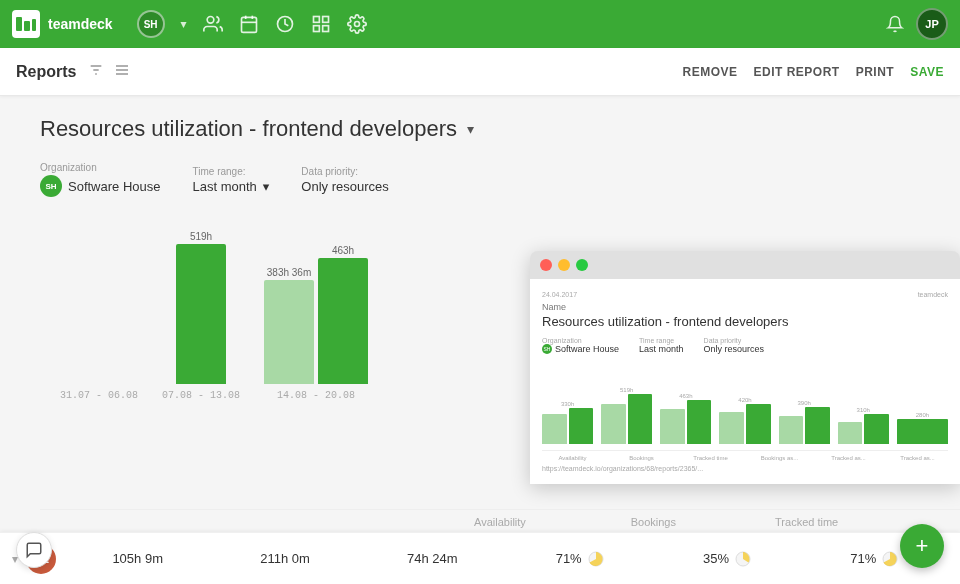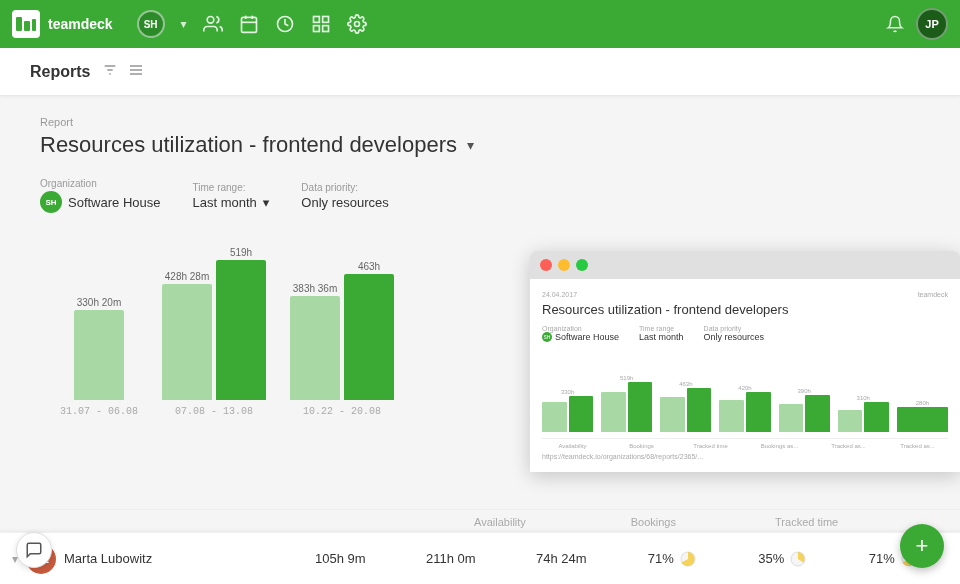--- a/index.html
+++ b/index.html
@@ -74,21 +74,21 @@
       font-weight: 700;
       border: 2px solid rgba(255,255,255,0.4);
     }
 
     
     .sub-header {
       background: white;
       height: 48px;
       display: flex;
       align-items: center;
-      padding: 0 30px;
+      padding: 0 16px;
       border-bottom: 1px solid #e8e8e8;
       box-shadow: 0 1px 3px rgba(0,0,0,0.05);
     }
     .reports-title {
       font-size: 16px;
       font-weight: 600;
       color: #333;
       margin-right: 12px;
     }
     .sub-header-icons {
@@ -496,25 +496,30 @@
       </svg>
     </span>
     <span style="cursor:pointer;color:#888;">
       <svg width="16" height="16" viewBox="0 0 24 24" fill="none" stroke="#888" stroke-width="2">
         <line x1="3" y1="6" x2="21" y2="6"></line>
           <line x1="3" y1="12" x2="21" y2="12"></line>
           <line x1="3" y1="18" x2="21" y2="18"></line>
       </svg>
     </span>
   </div>
+  <div class="sub-header-right">
+    <span class="sub-btn">REMOVE</span>
+    <span class="sub-btn">EDIT REPORT</span>
+    <span class="sub-btn">PRINT</span>
+    <span class="sub-btn save">SAVE</span>
+  </div>
 </header>
 
 <div class="main-content" style="position:relative;height:490px;overflow:hidden;">
 
-  <div class="report-label">Report</div>
   <div class="report-title-row">
     <span class="report-title">Resources utilization - frontend developers</span>
     <span class="dropdown-arrow">▾</span>
   </div>
 
   <div class="filters-row">
     <div class="filter-group">
       <span class="filter-label">Organization</span>
       <div class="filter-value">
         <div class="org-avatar">
@@ -537,36 +542,28 @@
       </div>
     </div>
   </div>
 
   <div class="chart-area">
     <div class="chart-bars">
 
       <div class="bar-group">
         <div style="display:flex;flex-direction:column;align-items:center;">
           <div style="display:flex;gap:4px;align-items:flex-end;">
-            <div style="display:flex;flex-direction:column;align-items:center;">
-              <div class="bar-value" style="font-size:10px;color:#666;margin-bottom:2px;">330h 20m</div>
-              <div class="bar bar-light" style="height:90px;"></div>
-            </div>
           </div>
           <span class="bar-label">31.07 - 06.08</span>
         </div>
       </div>
 
       <div class="bar-group">
         <div style="display:flex;flex-direction:column;align-items:center;">
           <div style="display:flex;gap:4px;align-items:flex-end;">
-            <div style="display:flex;flex-direction:column;align-items:center;">
-              <div class="bar-value" style="font-size:10px;color:#666;margin-bottom:2px;">428h 28m</div>
-              <div class="bar bar-light" style="height:116px;"></div>
-            </div>
             <div style="display:flex;flex-direction:column;align-items:center;">
               <div class="bar-value" style="font-size:10px;color:#666;margin-bottom:2px;">519h</div>
               <div class="bar bar-dark" style="height:140px;"></div>
             </div>
           </div>
           <span class="bar-label">07.08 - 13.08</span>
         </div>
       </div>
 
       <div class="bar-group">
@@ -574,21 +571,21 @@
           <div style="display:flex;gap:4px;align-items:flex-end;">
             <div style="display:flex;flex-direction:column;align-items:center;">
               <div class="bar-value" style="font-size:10px;color:#666;margin-bottom:2px;">383h 36m</div>
               <div class="bar bar-light" style="height:104px;"></div>
             </div>
             <div style="display:flex;flex-direction:column;align-items:center;">
               <div class="bar-value" style="font-size:10px;color:#666;margin-bottom:2px;">463h</div>
               <div class="bar bar-dark" style="height:126px;"></div>
             </div>
           </div>
-          <span class="bar-label">10.22 - 20.08</span>
+          <span class="bar-label">14.08 - 20.08</span>
         </div>
       </div>
     </div>
   </div>
 
   <div style="display:flex;padding:0 0 6px 0;border-top:1px solid #eee;padding-top:6px;position:absolute;bottom:52px;left:40px;right:0;">
     <div style="flex:2.5;"></div>
     <div style="flex:1;text-align:center;font-size:11px;color:#aaa;">Availability</div>
     <div style="flex:1;text-align:center;font-size:11px;color:#aaa;">Bookings</div>
     <div style="flex:1;text-align:center;font-size:11px;color:#aaa;">Tracked time</div>
@@ -600,20 +597,21 @@
       <div class="mac-btn mac-close"></div>
       <div class="mac-btn mac-min"></div>
       <div class="mac-btn mac-max"></div>
     </div>
     <div class="modal-body">
       <div class="mini-report">
         <div style="display:flex;justify-content:space-between;margin-bottom:4px;">
           <div style="font-size:7px;color:#aaa;">24.04.2017</div>
           <div style="font-size:7px;color:#aaa;">teamdeck</div>
         </div>
+        <div class="mini-title">Name</div>
         <div class="mini-report-name">Resources utilization - frontend developers</div>
         <div class="mini-filters">
           <div>
             <div class="mini-filter-label">Organization</div>
             <div style="display:flex;align-items:center;gap:3px;">
               <div style="width:10px;height:10px;border-radius:50%;background:#3aaa35;display:flex;align-items:center;justify-content:center;">
                 <span style="font-size:5px;color:white;">SH</span>
               </div>
               <div class="mini-filter-value">Software House</div>
             </div>
@@ -690,21 +688,20 @@
 
         <div class="mini-url">https://teamdeck.io/organizations/68/reports/2365/...</div>
       </div>
     </div>
   </div>
 </div>
 
 <div class="data-row">
   <span class="row-expand">▾</span>
   <div class="user-avatar">ML</div>
-  <span class="user-name">Marta Lubowitz</span>
   <span class="data-cell">105h 9m</span>
   <span class="data-cell">211h 0m</span>
   <span class="data-cell">74h 24m</span>
   <div class="percent-cell">
     <span>71%</span>
     <svg class="pie-icon" viewBox="0 0 16 16">
       <circle cx="8" cy="8" r="7" fill="#f5f5f5" stroke="#ddd" stroke-width="1"></circle>
       <path d="M8 8 L8 1 A7 7 0 1 1 1.5 11.5 Z" fill="#f5c518" opacity="0.7"></path>
     </svg>
   </div>

